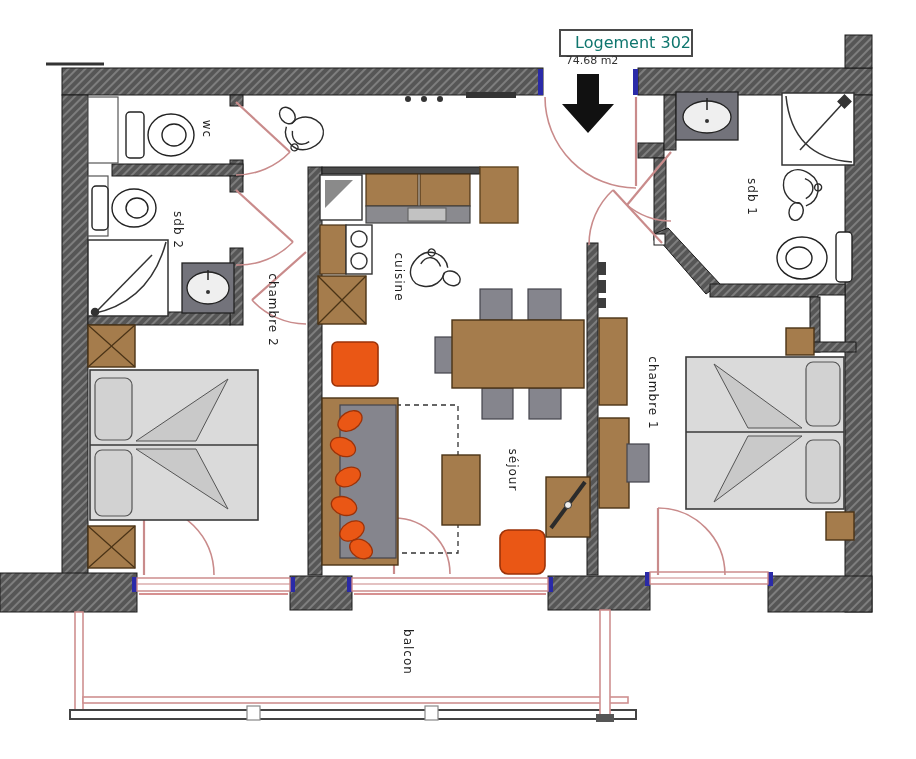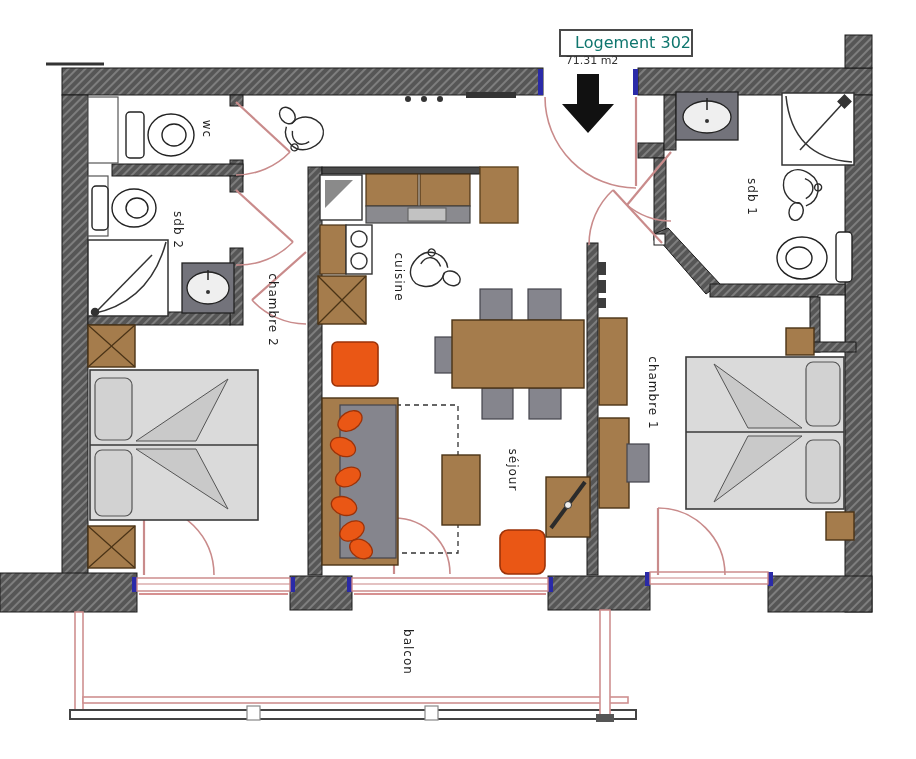--- a/index.html
+++ b/index.html
@@ -306,21 +306,21 @@
     <rect x="83" y="697" width="545" height="6" stroke="#cf9090" stroke-width="1.6"></rect>
     <rect x="70" y="710" width="566" height="9" stroke="#444" stroke-width="2"></rect>
     <rect x="247" y="706" width="13" height="14" stroke="#888" stroke-width="1.2"></rect>
     <rect x="425" y="706" width="13" height="14" stroke="#888" stroke-width="1.2"></rect>
     <rect x="600" y="610" width="10" height="108" stroke="#cf9090" stroke-width="1.6"></rect>
     <rect x="596" y="714" width="18" height="8" fill="#555"></rect>
   </g>
 </svg>
 
 <div id="title-box">Logement 302</div>
-<div class="hlabel" id="area-label">71.31 m2</div>
+<div class="hlabel" id="area-label">74.68 m2</div>
 
 <div class="vlabel" style="left:172px;top:121px;width:70px;">wc</div>
 <div class="vlabel" style="left:143px;top:222px;width:70px;">sdb 2</div>
 <div class="vlabel" style="left:228px;top:302px;width:90px;">chambre 2</div>
 <div class="vlabel" style="left:364px;top:269px;width:70px;">cuisine</div>
 <div class="vlabel" style="left:478px;top:462px;width:70px;">séjour</div>
 <div class="vlabel" style="left:608px;top:385px;width:90px;">chambre 1</div>
 <div class="vlabel" style="left:717px;top:189px;width:70px;">sdb 1</div>
 <div class="vlabel" style="left:373px;top:644px;width:70px;">balcon</div>
 

